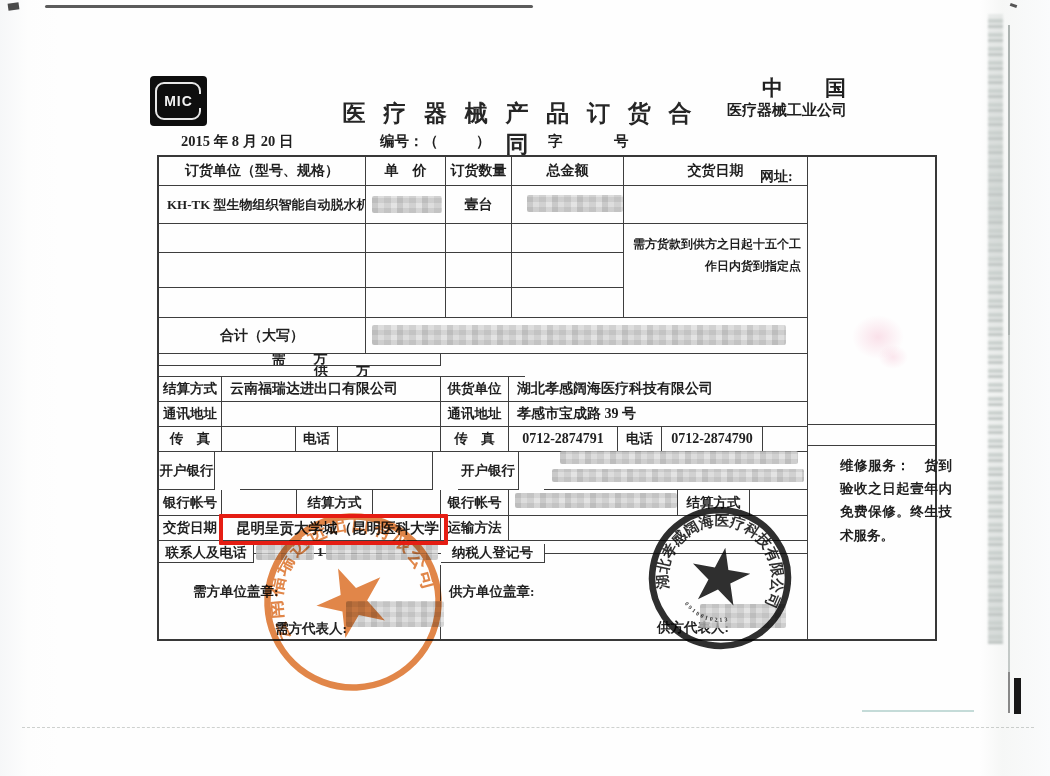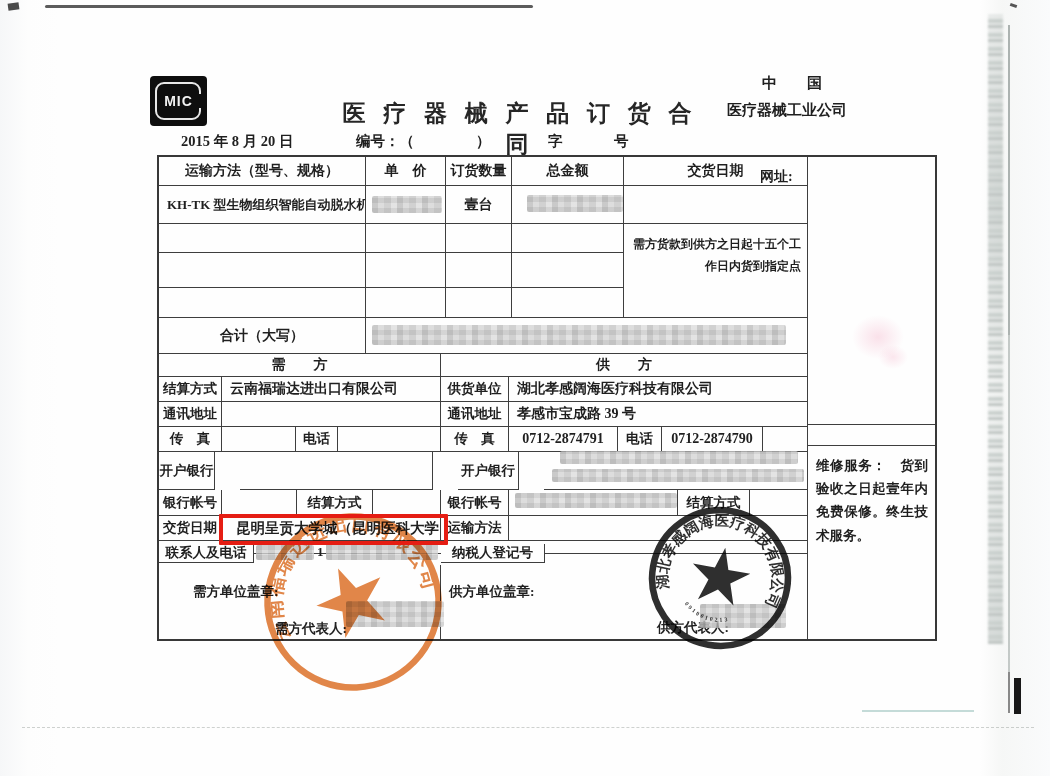--- a/index.html
+++ b/index.html
@@ -29,21 +29,21 @@
   .art-pink1 { position:absolute; left:852px; top:315px; width:52px; height:44px; border-radius:50%; background:radial-gradient(closest-side, rgba(235,120,160,.22), rgba(235,120,160,0)); }
   .art-pink2 { position:absolute; left:878px; top:345px; width:30px; height:24px; border-radius:50%; background:radial-gradient(closest-side, rgba(235,120,160,.18), rgba(235,120,160,0)); }
   
   .logo { position:absolute; left:150px; top:76px; width:57px; height:50px; background:#0e0e0e; border-radius:4px; }
   .logo .frame { position:absolute; left:5px; top:6px; right:6px; bottom:6px; border:2.5px solid #e8e8e8; border-radius:9px; }
   .logo .gap { position:absolute; right:3px; top:18px; width:6px; height:14px; background:#0e0e0e; }
   .logo .txt { position:absolute; inset:0; display:flex; align-items:center; justify-content:center;
     color:#f2f2f2; font-weight:bold; font-size:14px; letter-spacing:1px; font-family:"Liberation Sans",sans-serif; }
   .doc-title { position:absolute; left:325px; top:98px; width:390px; text-align:center;
     font-size:23px; font-weight:600; letter-spacing:6px; color:#262626; }
-  .org1 { position:absolute; left:762px; top:74px; font-size:15px; font-weight:bold; }
+  .org1 { position:absolute; left:762px; top:74px; font-size:21px; font-weight:bold; }
   .org2 { position:absolute; left:727px; top:101px; font-size:15px; font-weight:bold; }
   .weblbl { position:absolute; left:760px; top:132px; font-size:14px; font-weight:bold;margin-top:36px; }
   .dt { position:absolute; top:132px; font-size:14.5px; font-weight:bold; white-space:nowrap; }
   
   .form { position:absolute; left:157px; top:155px; width:780px; display:flex; border:2px solid #383838; background:rgba(255,255,255,.0); }
   .form-left { width:648px; }
   .form-right { width:128px; border-left:1.5px solid #3e3e3e; display:flex; flex-direction:column; }
   .row { display:flex; }
   .c { border-right:1.5px solid #3e3e3e; border-bottom:1.5px solid #3e3e3e;
        display:flex; align-items:center; overflow:hidden; }
@@ -88,30 +88,30 @@
     <span class="frame"></span>
     <span class="gap"></span>
     <span class="txt">MIC</span>
   </div>
   <div class="doc-title">医 疗 器 械 产 品 订 货 合 同</div>
   <div class="org1">中　　国</div>
   <div class="org2">医疗器械工业公司</div>
   <div class="weblbl">网址:</div>
 
   <div class="dt" style="left:181px;">2015 年 8 月 20 日</div>
-  <div class="dt" style="left:356px;font-family:Liberation Serif, serif;">编号：（</div>
+  <div class="dt" style="left:380px;font-family:Liberation Serif, serif;">编号：（</div>
   <div class="dt" style="left:476px;">）</div>
   <div class="dt" style="left:548px;">字</div>
   <div class="dt" style="left:614px;">号</div>
 
   <div class="form">
     <div class="form-left">
 
       <div class="row" style="height:29px;">
-        <div class="c hdr" style="width:207px;">运输方法（型号、规格）</div>
+        <div class="c hdr" style="width:207px;">订货单位（型号、规格）</div>
         <div class="c hdr" style="width:80px;">单　价</div>
         <div class="c hdr" style="width:66px;">订货数量</div>
         <div class="c hdr" style="width:112px;">总金额</div>
         <div class="c hdr nr" style="width:183px;">交货日期</div>
       </div>
 
       <div class="row" style="height:132px;">
         <div style="width:465px;">
           <div class="row" style="height:38px;">
             <div class="c val" style="width:207px; font-size:13px;">KH-TK 型生物组织智能自动脱水机</div>
@@ -142,21 +142,21 @@
           <div class="c nr" style="width:183px; height:38px;"></div>
           <div class="c nr note" style="width:183px; height:94px;">需方货款到供方之日起十五个工作日内货到指定点</div>
         </div>
       </div>
 
       <div class="row" style="height:36px;">
         <div class="c cen" style="width:207px;">合计（大写）</div>
         <div class="c nr" style="width:441px;"></div>
       </div>
 
-      <div class="row" style="height:23px;">
+      <div class="row" style="height:23px;flex-direction:column;">
         <div class="c hdr" style="width:282px;">需　　方</div>
         <div class="c hdr nr" style="width:366px;">供　　方</div>
       </div>
 
       <div class="row" style="height:25px;">
         <div class="c lab" style="width:63px;">结算方式</div>
         <div class="c val" style="width:219px;">云南福瑞达进出口有限公司</div>
         <div class="c lab" style="width:68px;">供货单位</div>
         <div class="c val nr" style="width:298px;">湖北孝感阔海医疗科技有限公司</div>
       </div>
@@ -220,21 +220,21 @@
         <div class="c nb nr sealcell" style="width:366px;">
           <span class="s-lab" style="left:8px; top:18px;">供方单位盖章:</span>
           <span class="s-lab" style="left:216px; top:54px;">供方代表人:</span>
         </div>
       </div>
     </div>
 
     <div class="form-right">
       <div class="c nr" style="width:100%; height:268px;"></div>
       <div class="c nr" style="width:100%; height:21px;"></div>
-      <div class="c nr nb service" style="width:100%; flex:1;">维修服务：　货到验收之日起壹年内免费保修。终生技术服务。</div>
+      <div class="c nr nb service" style="width:100%; flex:1;margin-left:24px;">维修服务：　货到验收之日起壹年内免费保修。终生技术服务。</div>
     </div>
   </div>
 
   <div class="blur" style="left:372px; top:196px; width:70px; height:17px;"></div>
   <div class="blur" style="left:527px; top:195px; width:96px; height:17px;"></div>
   <div class="blur" style="left:372px; top:325px; width:414px; height:20px;"></div>
   <div class="blur" style="left:560px; top:451px; width:238px; height:13px;"></div>
   <div class="blur" style="left:552px; top:469px; width:252px; height:13px;"></div>
   <div class="blur" style="left:515px; top:493px; width:162px; height:15px;"></div>
   <div class="blur" style="left:256px; top:545px; width:58px; height:15px;"></div>

